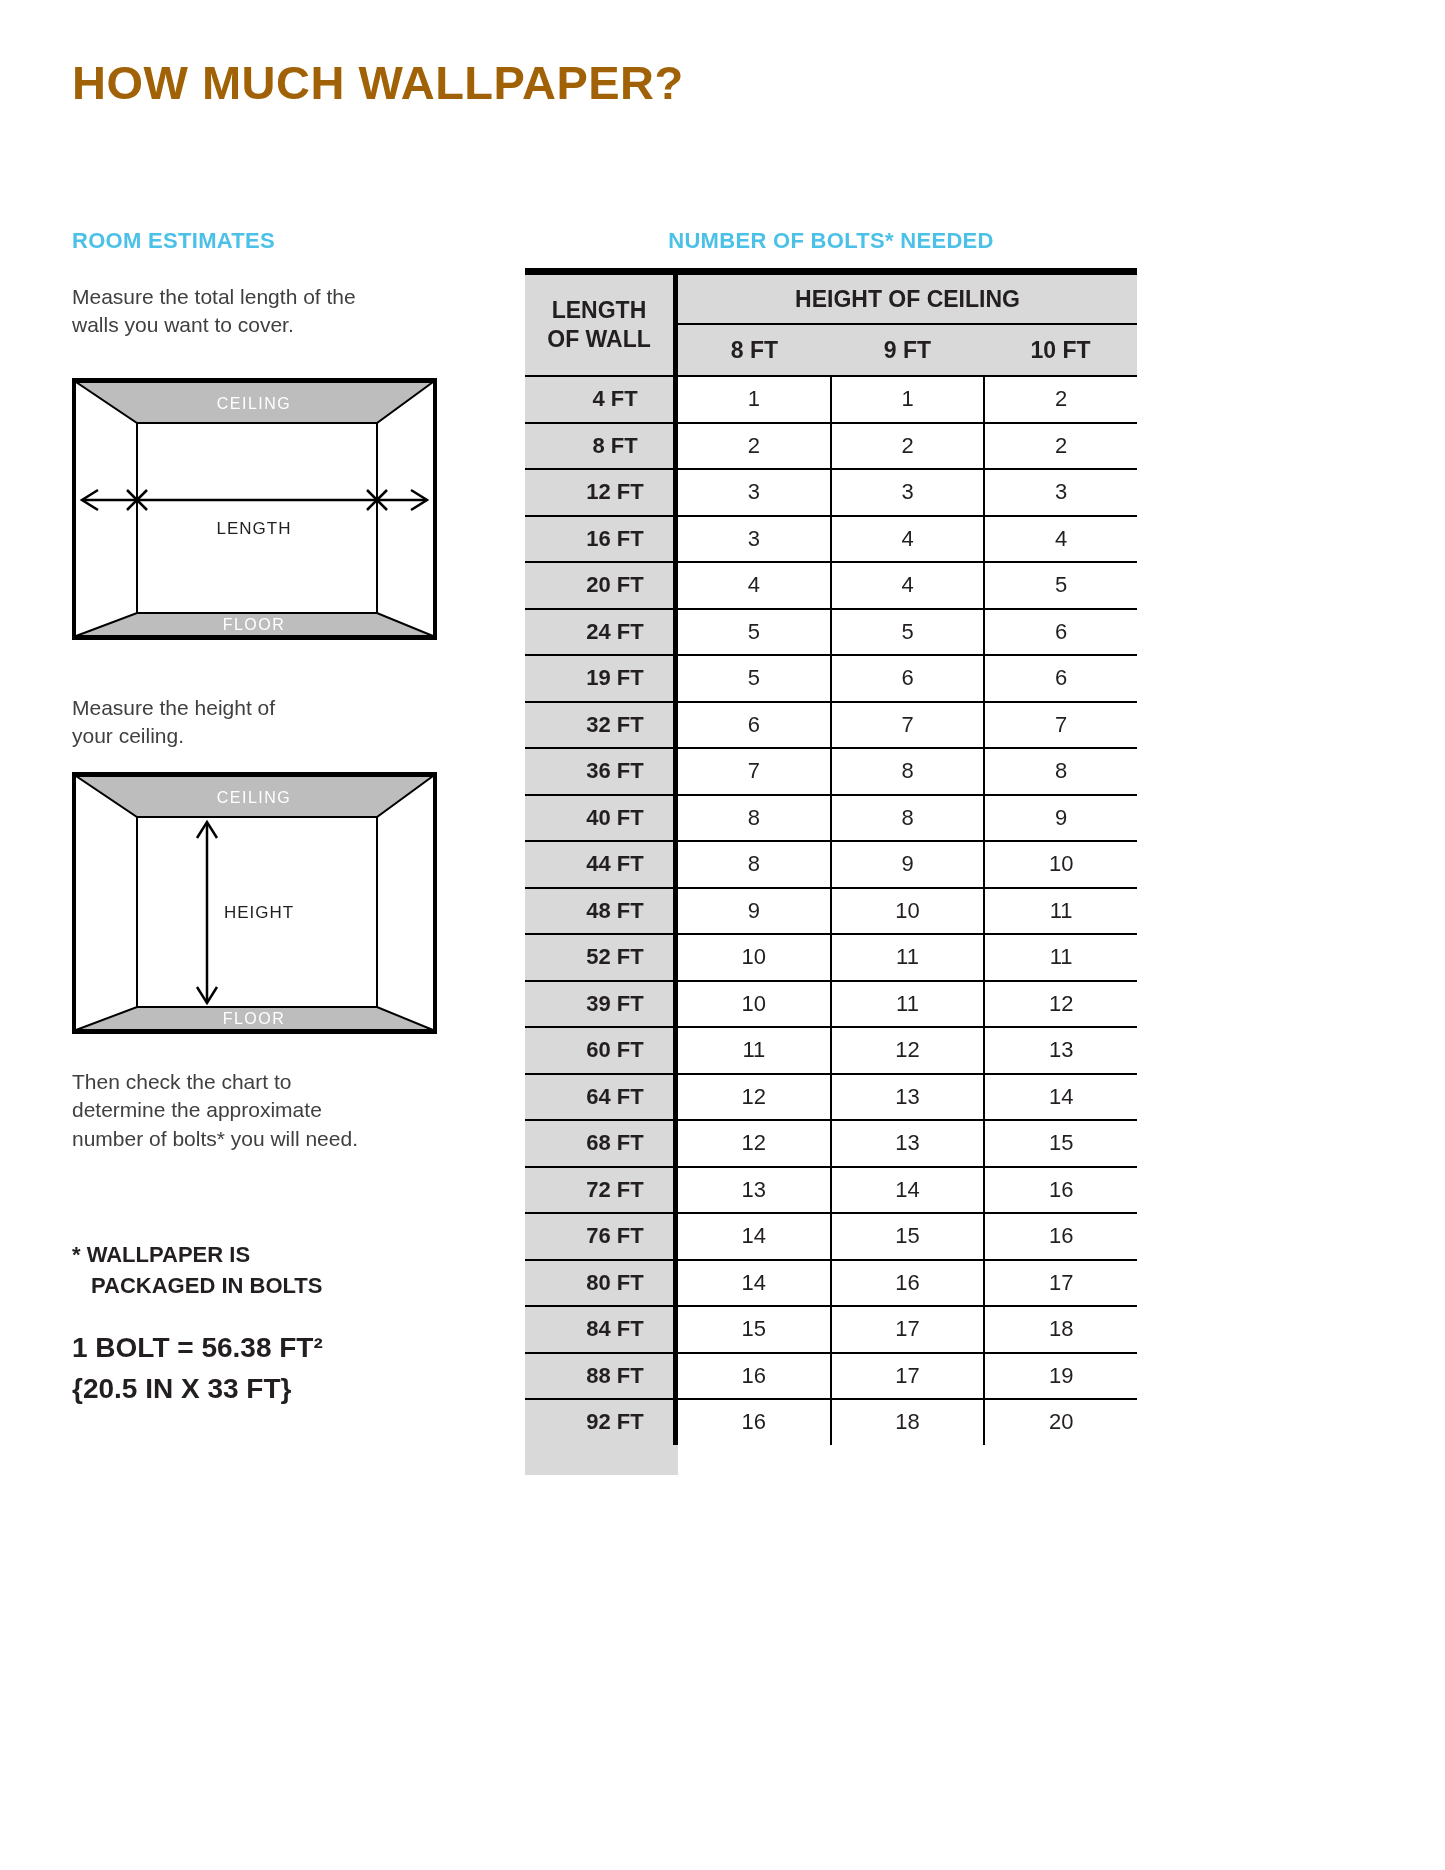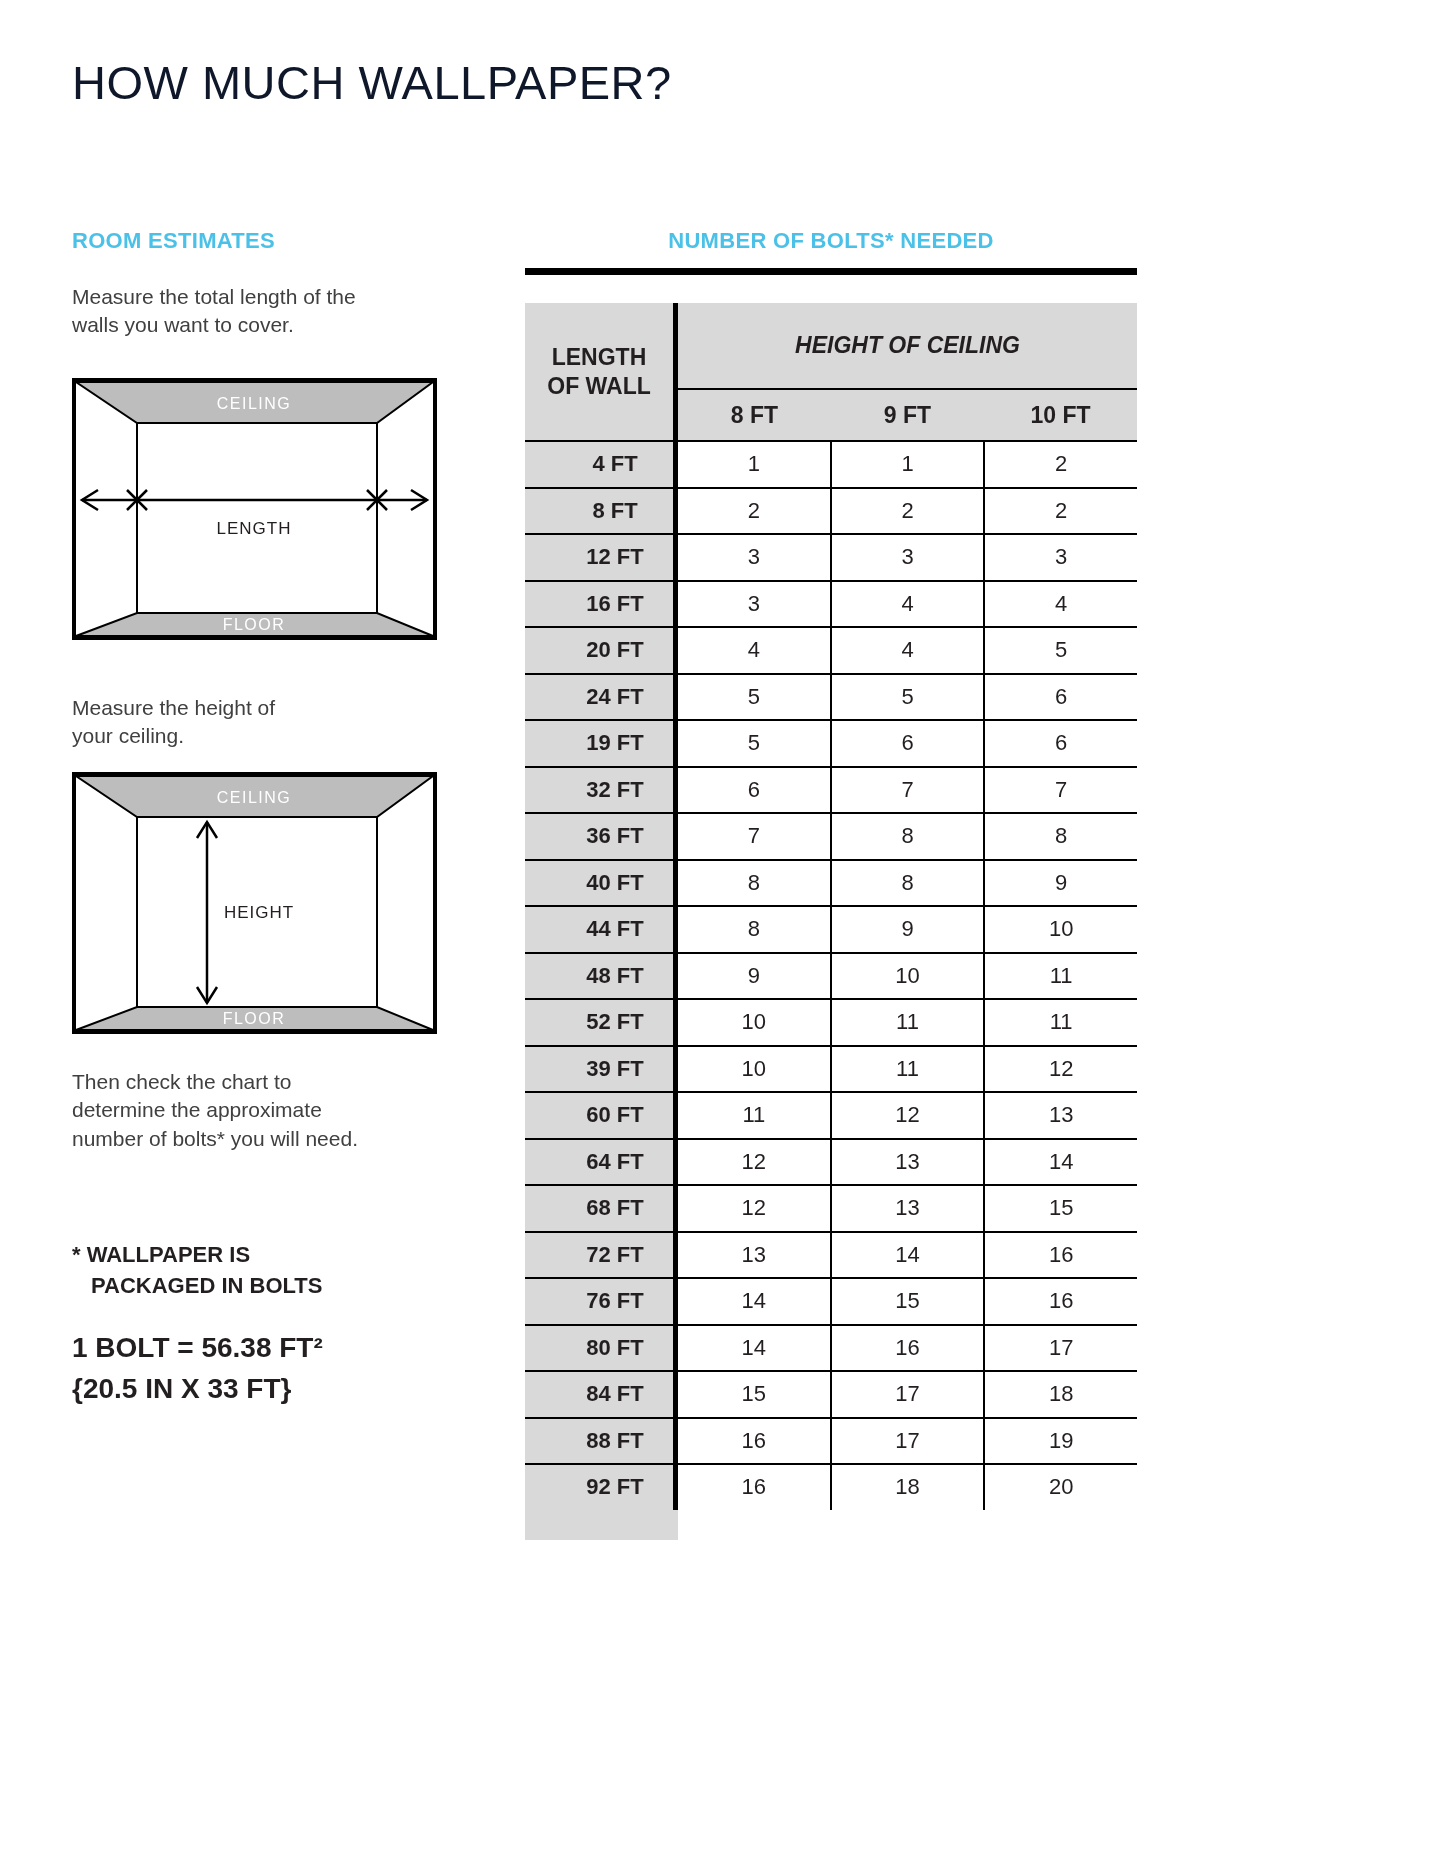--- a/index.html
+++ b/index.html
@@ -3,21 +3,21 @@
 <meta charset="utf-8">
 <style>
   * { margin:0; padding:0; box-sizing:border-box; }
   html,body { background:#ffffff; }
   .page {
     position:relative; width:1445px; height:1870px; background:#ffffff;
     font-family:"Liberation Sans", sans-serif; color:#231F20; overflow:hidden;
   }
   .title {
     position:absolute; left:72px; top:55px;
-    font-size:47px; font-weight:normal; color:#0f172a; letter-spacing:0.5px;
+    font-size:47px; font-weight:bold; color:#a16207; letter-spacing:0.5px;
   }
   .section-heading {
     position:absolute; font-size:22px; font-weight:bold; color:#4BC1E8; letter-spacing:0.3px;
   }
   .room-estimates-heading { left:72px; top:228px; }
   .table-heading { left:525px; top:228px; width:612px; text-align:center; }
   .body-text {
     position:absolute; left:72px; font-size:21px; line-height:1.35; color:#404040;
   }
   .p1 { top:283px; width:300px; }
@@ -31,30 +31,30 @@
   }
   .footnote .indent { padding-left:19px; }
   .bolt-info {
     position:absolute; left:72px; top:1328px; font-size:28px; font-weight:bold; line-height:1.45;
   }
   
   .bolt-table {
     position:absolute; left:525px; top:268px; width:612px;
     border-top:7px solid #000;
   }
-  .thead { display:flex;margin-top:28px; }
+  .thead { display:flex; }
   .corner-cell {
     width:153px; background:#D9D9D9; border-right:5px solid #000;
     display:flex; align-items:center; justify-content:center; text-align:center;
     font-weight:bold; font-size:23px; line-height:1.25; padding:0 16px;
   }
   .head-right { flex:1; background:#D9D9D9; }
   .group-header {
-    height:87px; display:flex; align-items:center; justify-content:center;
-    font-weight:bold; font-size:23px; border-bottom:2px solid #000;font-style:italic;
+    height:50px; display:flex; align-items:center; justify-content:center;
+    font-weight:bold; font-size:23px; border-bottom:2px solid #000;
   }
   .sub-headers { display:flex; height:50px; }
   .sub-header {
     flex:1; display:flex; align-items:center; justify-content:center;
     font-weight:bold; font-size:23px;
   }
   .row { display:flex; height:46.5px; border-top:2px solid #000; }
   .label-cell {
     width:153px; background:#D9D9D9; border-right:5px solid #000;
     display:flex; align-items:center; justify-content:center;

